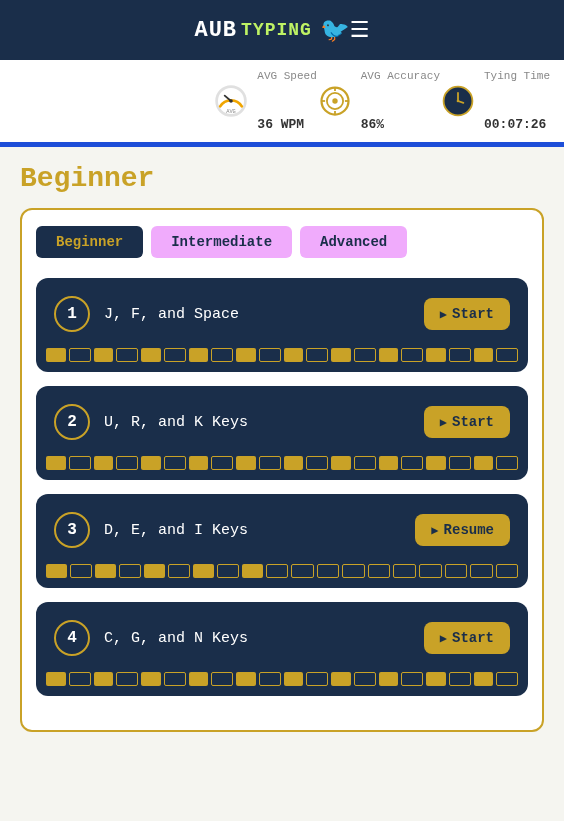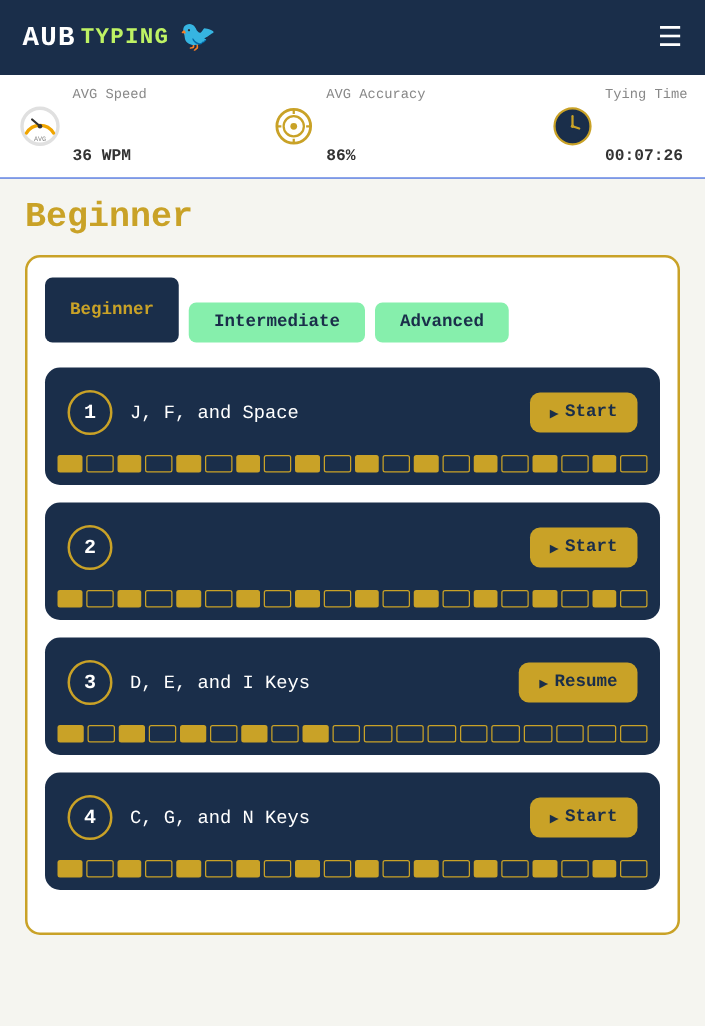--- a/index.html
+++ b/index.html
@@ -9,21 +9,21 @@
       width: 564px;
       min-height: 821px;
       overflow-x: hidden;
     }
 
     
     .header {
       background: #1a2e4a;
       display: flex;
       align-items: center;
-      justify-content: space-between;
+      justify-content: center;
       padding: 10px 18px;
       height: 60px;
     }
     .logo {
       display: flex;
       align-items: center;
       gap: 4px;
     }
     .logo-aub {
       color: #ffffff;
@@ -48,23 +48,23 @@
       cursor: pointer;
       background: none;
       border: none;
     }
 
     
     .stats-bar {
       background: #ffffff;
       display: flex;
       align-items: center;
-      justify-content: space-between;
+      justify-content: flex-end;
       padding: 10px 14px;
-      border-bottom: 1px solid #1d4ed8;
+      border-bottom: 5px solid #1d4ed8;
     }
     .stat-item {
       display: flex;
       align-items: center;
       gap: 8px;
     }
     .stat-icon {
       width: 36px;
       height: 36px;
     }
@@ -118,23 +118,22 @@
       font-weight: 600;
       cursor: pointer;
       font-family: 'Courier New', Courier, monospace;
       border: none;
     }
     .tab-active {
       background: #1a2e4a;
       color: #c9a227;
     }
     .tab-inactive {
-      background: #86efac;
+      background: #f0abfc;
       color: #1a2e4a;
-      margin-top: 20px;
     }
 
     
     .section-title {
       color: #c9a227;
       font-size: 22px;
       font-weight: 700;
       margin-bottom: 16px;
       font-family: 'Courier New', Courier, monospace;
     }
@@ -319,20 +318,21 @@
         <div class="key-block key-dark"></div>
         <div class="key-block key-gold"></div>
         <div class="key-block key-dark"></div>
       </div>
     </div>
 
     <div class="lesson-card">
       <div class="lesson-card-inner">
         <div class="lesson-left">
           <div class="lesson-number">2</div>
+          <span class="lesson-name">U, R, and K Keys</span>
         </div>
         <button class="lesson-btn">
           <span class="btn-play">▶</span>
           <span>Start</span>
         </button>
       </div>
       <div class="keyboard-pattern">
         <div class="key-block key-gold"></div>
         <div class="key-block key-dark"></div>
         <div class="key-block key-gold"></div>

